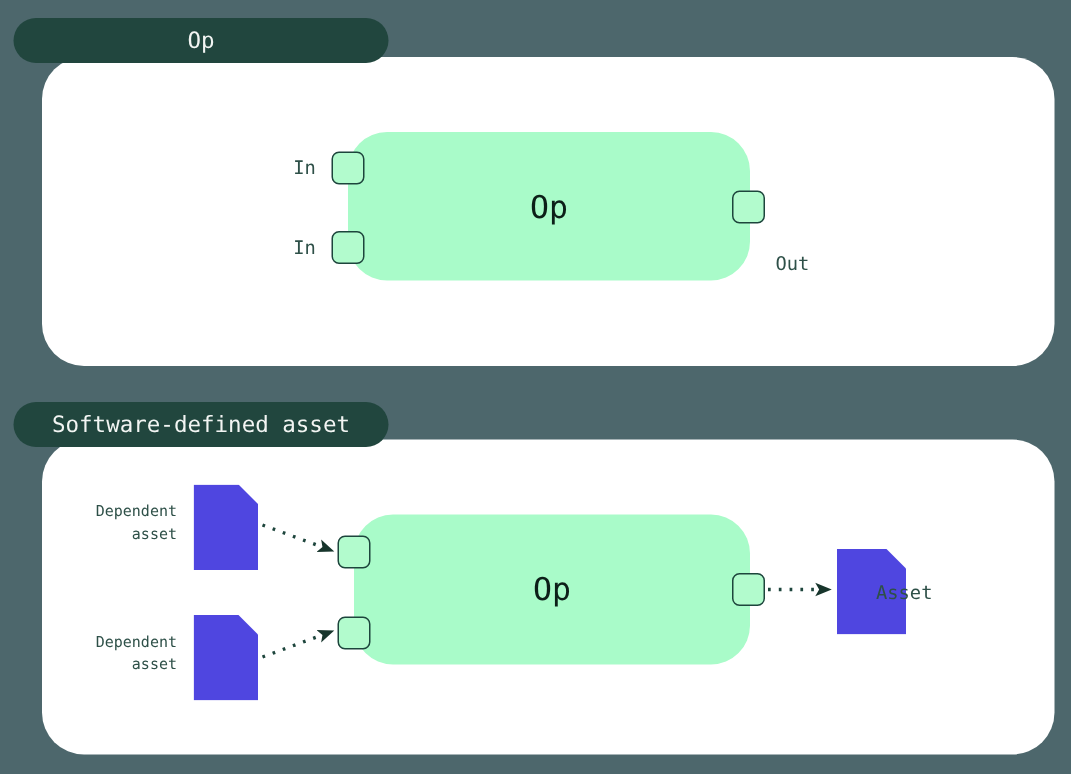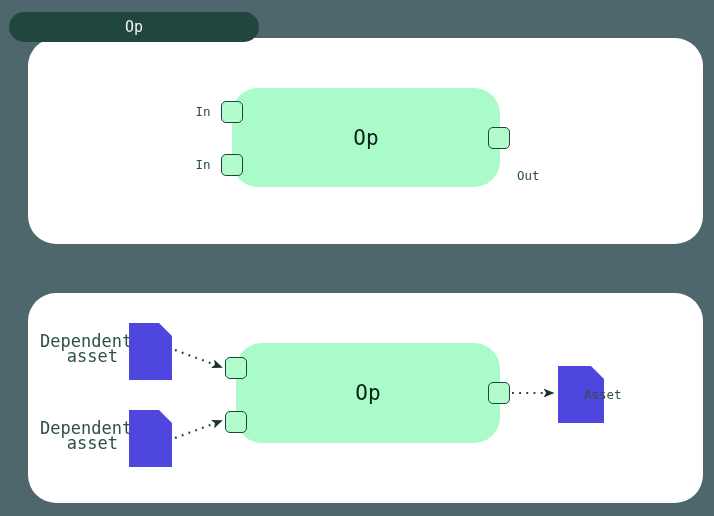--- a/index.html
+++ b/index.html
@@ -49,21 +49,21 @@
   .doc{
     position:absolute;background:var(--asset-purple);z-index:2;
     clip-path:polygon(0 0, calc(100% - 13px) 0, 100% 13px, 100% 100%, 0 100%);
   }
   .doc-dep-1{left:129px;top:323px;width:43px;height:57px;}
   .doc-dep-2{left:129px;top:410px;width:43px;height:57px;}
   .doc-asset{left:558px;top:366px;width:46px;height:57px;}
 
   .dep-label{
     position:absolute;left:40px;width:78px;text-align:right;
-    font-size:17px;line-height:15px;color:var(--label-text);z-index:2;
+    font-size:10px;line-height:15px;color:var(--label-text);z-index:2;
   }
   .dep-label-1{top:334px;}
   .dep-label-2{top:421px;}
   .asset-label{left:584px;top:388px;}
 
   .arrow{position:absolute;z-index:2;overflow:visible;}
   .arrow line{stroke:var(--outline-dark);stroke-width:2.2;stroke-dasharray:1.8 5.4;}
 </style>
 </head>
 <body>
@@ -82,20 +82,23 @@
 
   <div class="io-label right-align" style="left:190px;top:105px;width:26px;">In</div>
   <div class="port" style="left:221px;top:101px;"></div>
 
   <div class="io-label right-align" style="left:190px;top:158px;width:26px;">In</div>
   <div class="port" style="left:221px;top:154px;"></div>
 
   <div class="port" style="left:488px;top:127px;"></div>
   <div class="io-label" style="left:517px;top:126px;margin-top:43px;">Out</div>
 
+  <div class="tab tab-sda">
+    <span>Software-defined asset</span>
+  </div>
 
   <div class="panel panel-sda"></div>
 
   <div class="dep-label dep-label-1">Dependent asset</div>
   <div class="doc doc-dep-1"></div>
 
   <div class="dep-label dep-label-2">Dependent asset</div>
   <div class="doc doc-dep-2"></div>
 
   <svg class="arrow" style="left:172px;top:343px;" width="58" height="30">

